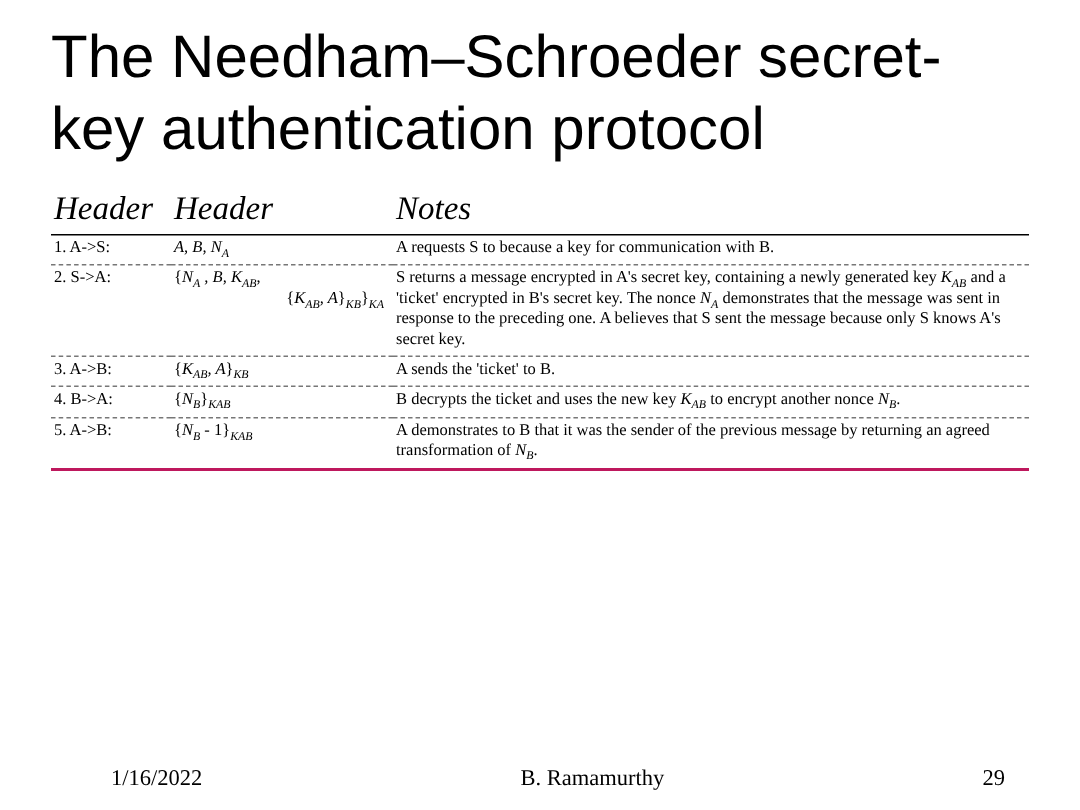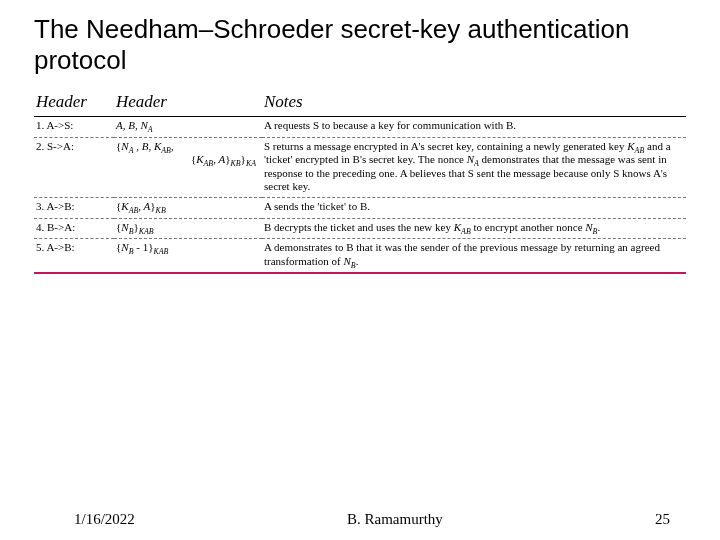--- a/index.html
+++ b/index.html
@@ -14,42 +14,42 @@
   }
   .slide {
     position: relative;
     width: 720px;
     height: 540px;
     box-sizing: border-box;
     padding: 14px 34px 10px 34px;
   }
   .title {
     font-family: Tahoma, Geneva, Verdana, sans-serif;
-    font-size: 26px;
+    font-size: 40px;
     line-height: 1.2;
     font-weight: normal;
     margin: 0 0 14px 0;
   }
   table.proto {
     border-collapse: collapse;
     width: 100%;
     table-layout: fixed;
   }
   table.proto col.header { width: 80px; }
   table.proto col.message { width: 148px; }
   table.proto col.notes { }
   table.proto th, table.proto td {
     padding: 2px 6px 4px 2px;
     vertical-align: top;
     text-align: left;
   }
   table.proto th {
     font-style: italic;
     font-weight: normal;
-    font-size: 17px;
+    font-size: 22px;
     border-bottom: 1px solid #000;
   }
   table.proto td {
     font-size: 11px;
     line-height: 1.22;
     border-bottom: 1px dashed #777;
   }
   table.proto tr.last td {
     border-bottom: 2px solid #be185d;
   }
@@ -114,17 +114,17 @@
       <tr class="last">
         <td>5. A-&gt;B:</td>
         <td class="msg">{<i>N<sub class="s">B</sub></i> - 1}<i><sub class="s">KAB</sub></i></td>
         <td class="notes">A demonstrates to B that it was the sender of the previous message by returning an agreed transformation of <i>N<sub class="s">B</sub></i>.</td>
       </tr>
     </tbody>
   </table>
 
   <div class="footer">
     <span class="date">1/16/2022</span>
-    <span class="pagenum">25</span>
+    <span class="pagenum">29</span>
     <span class="author">B. Ramamurthy</span>
   </div>
 
 </div>
 
 </body></html>

